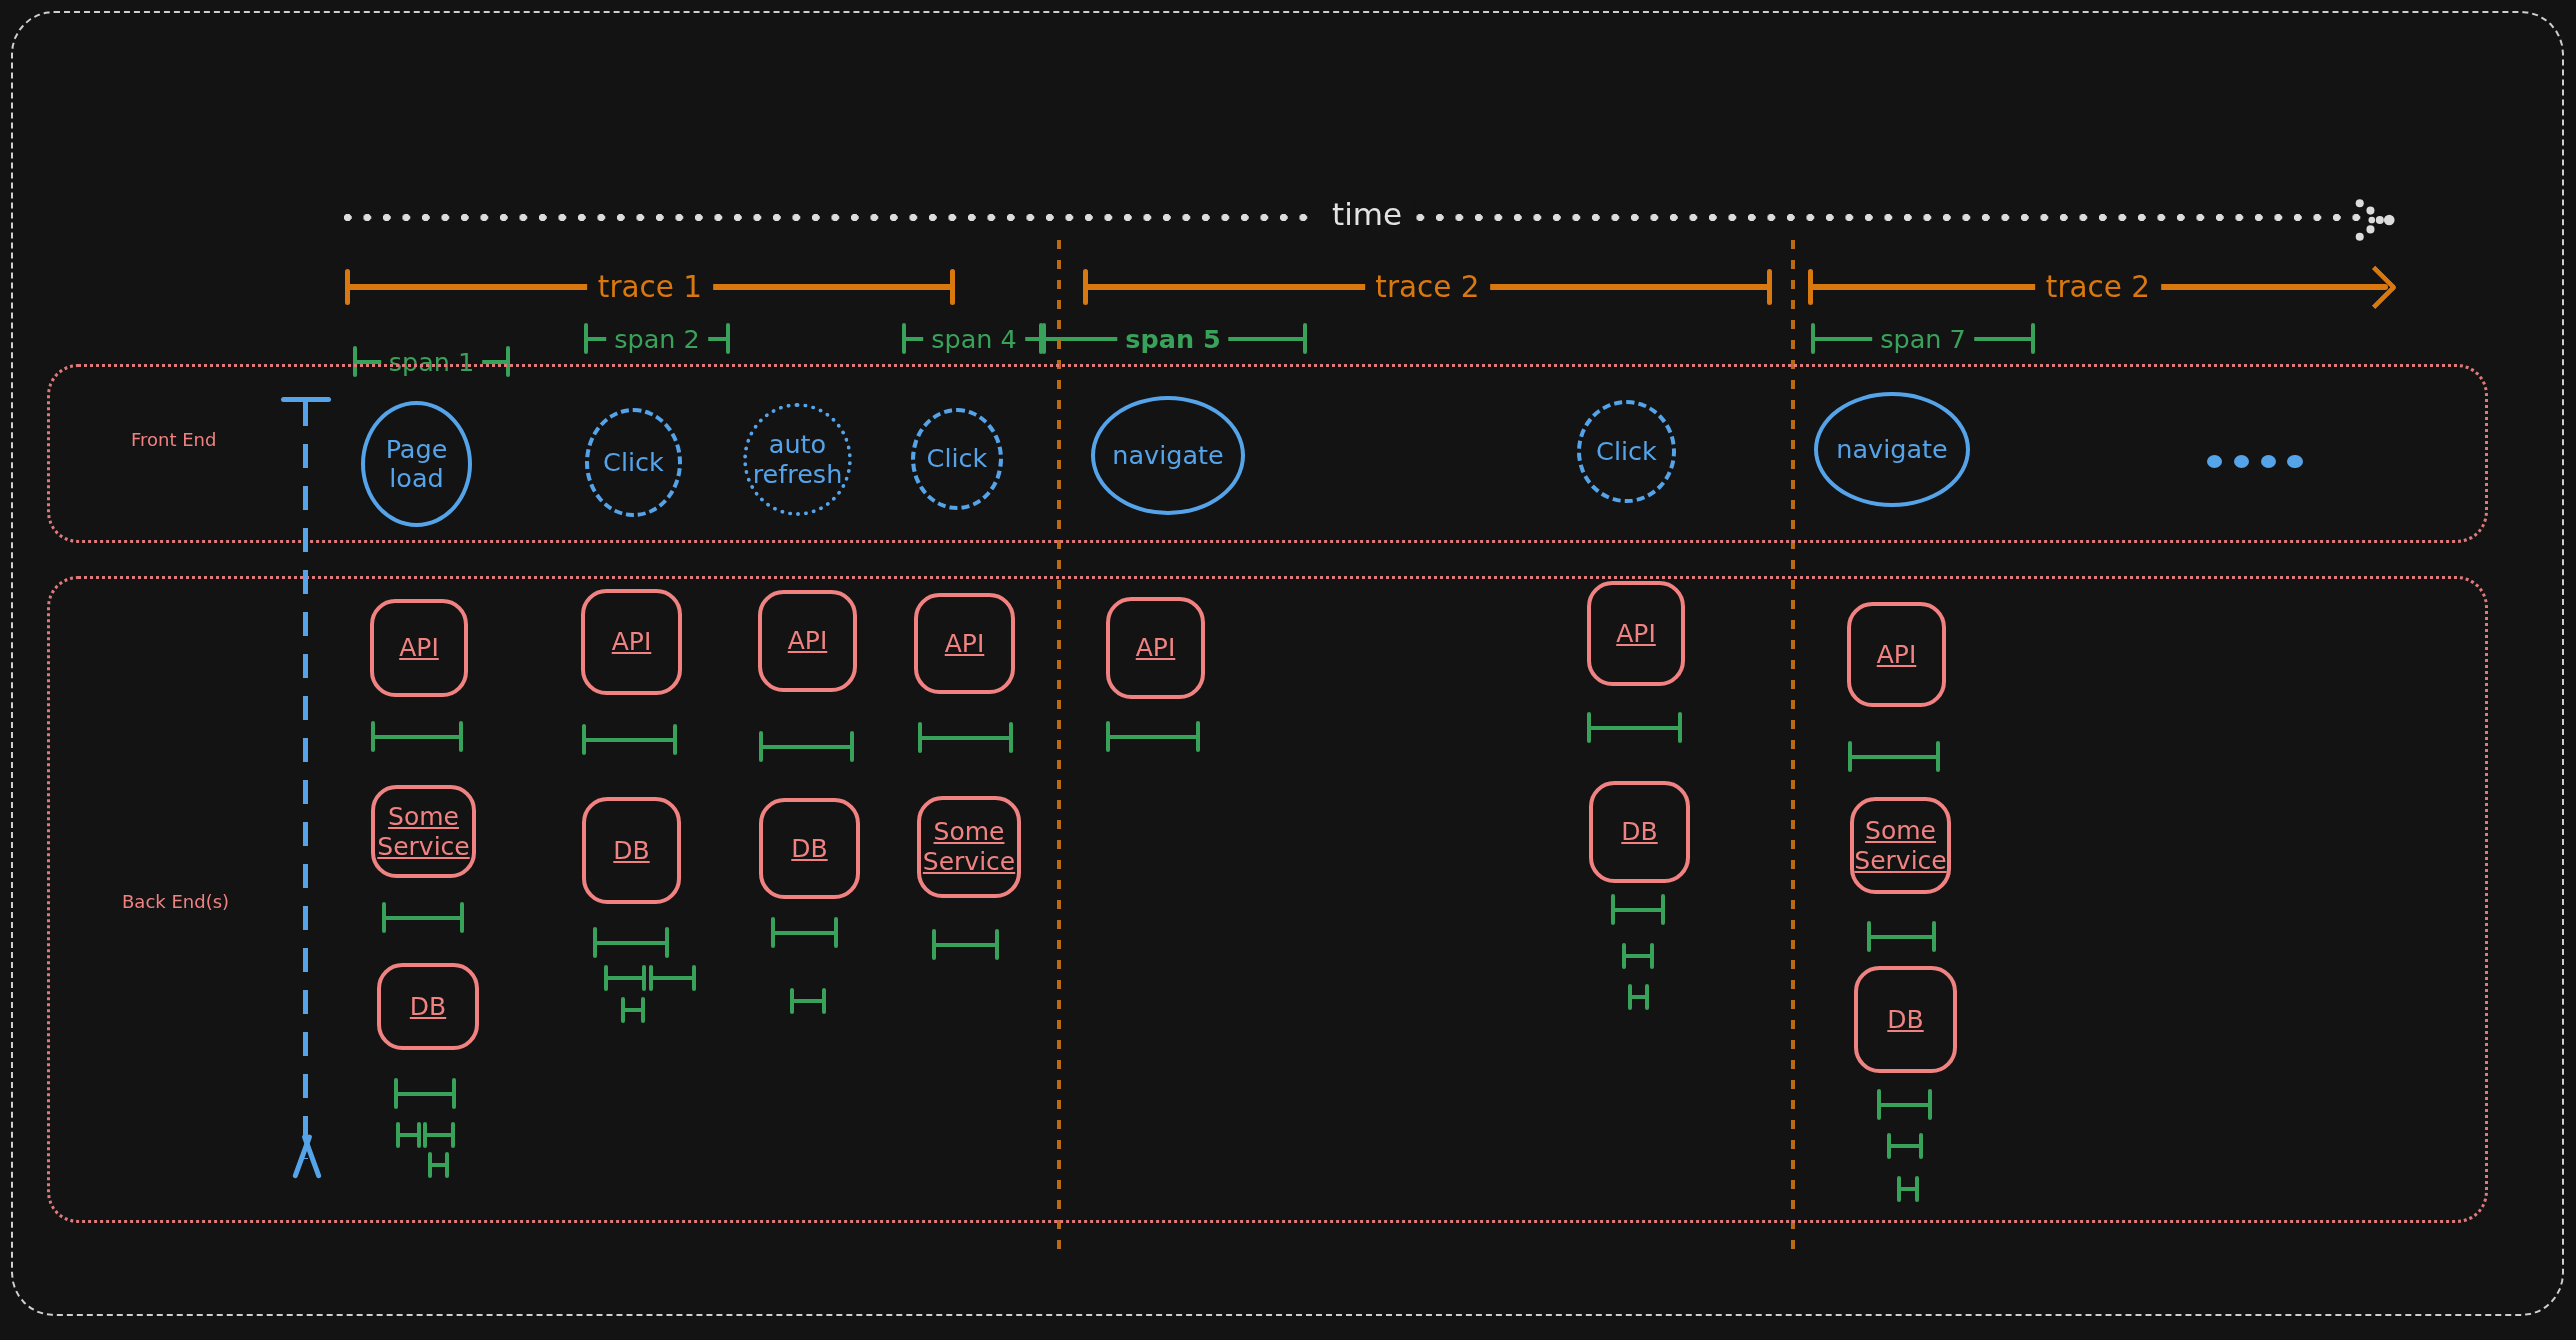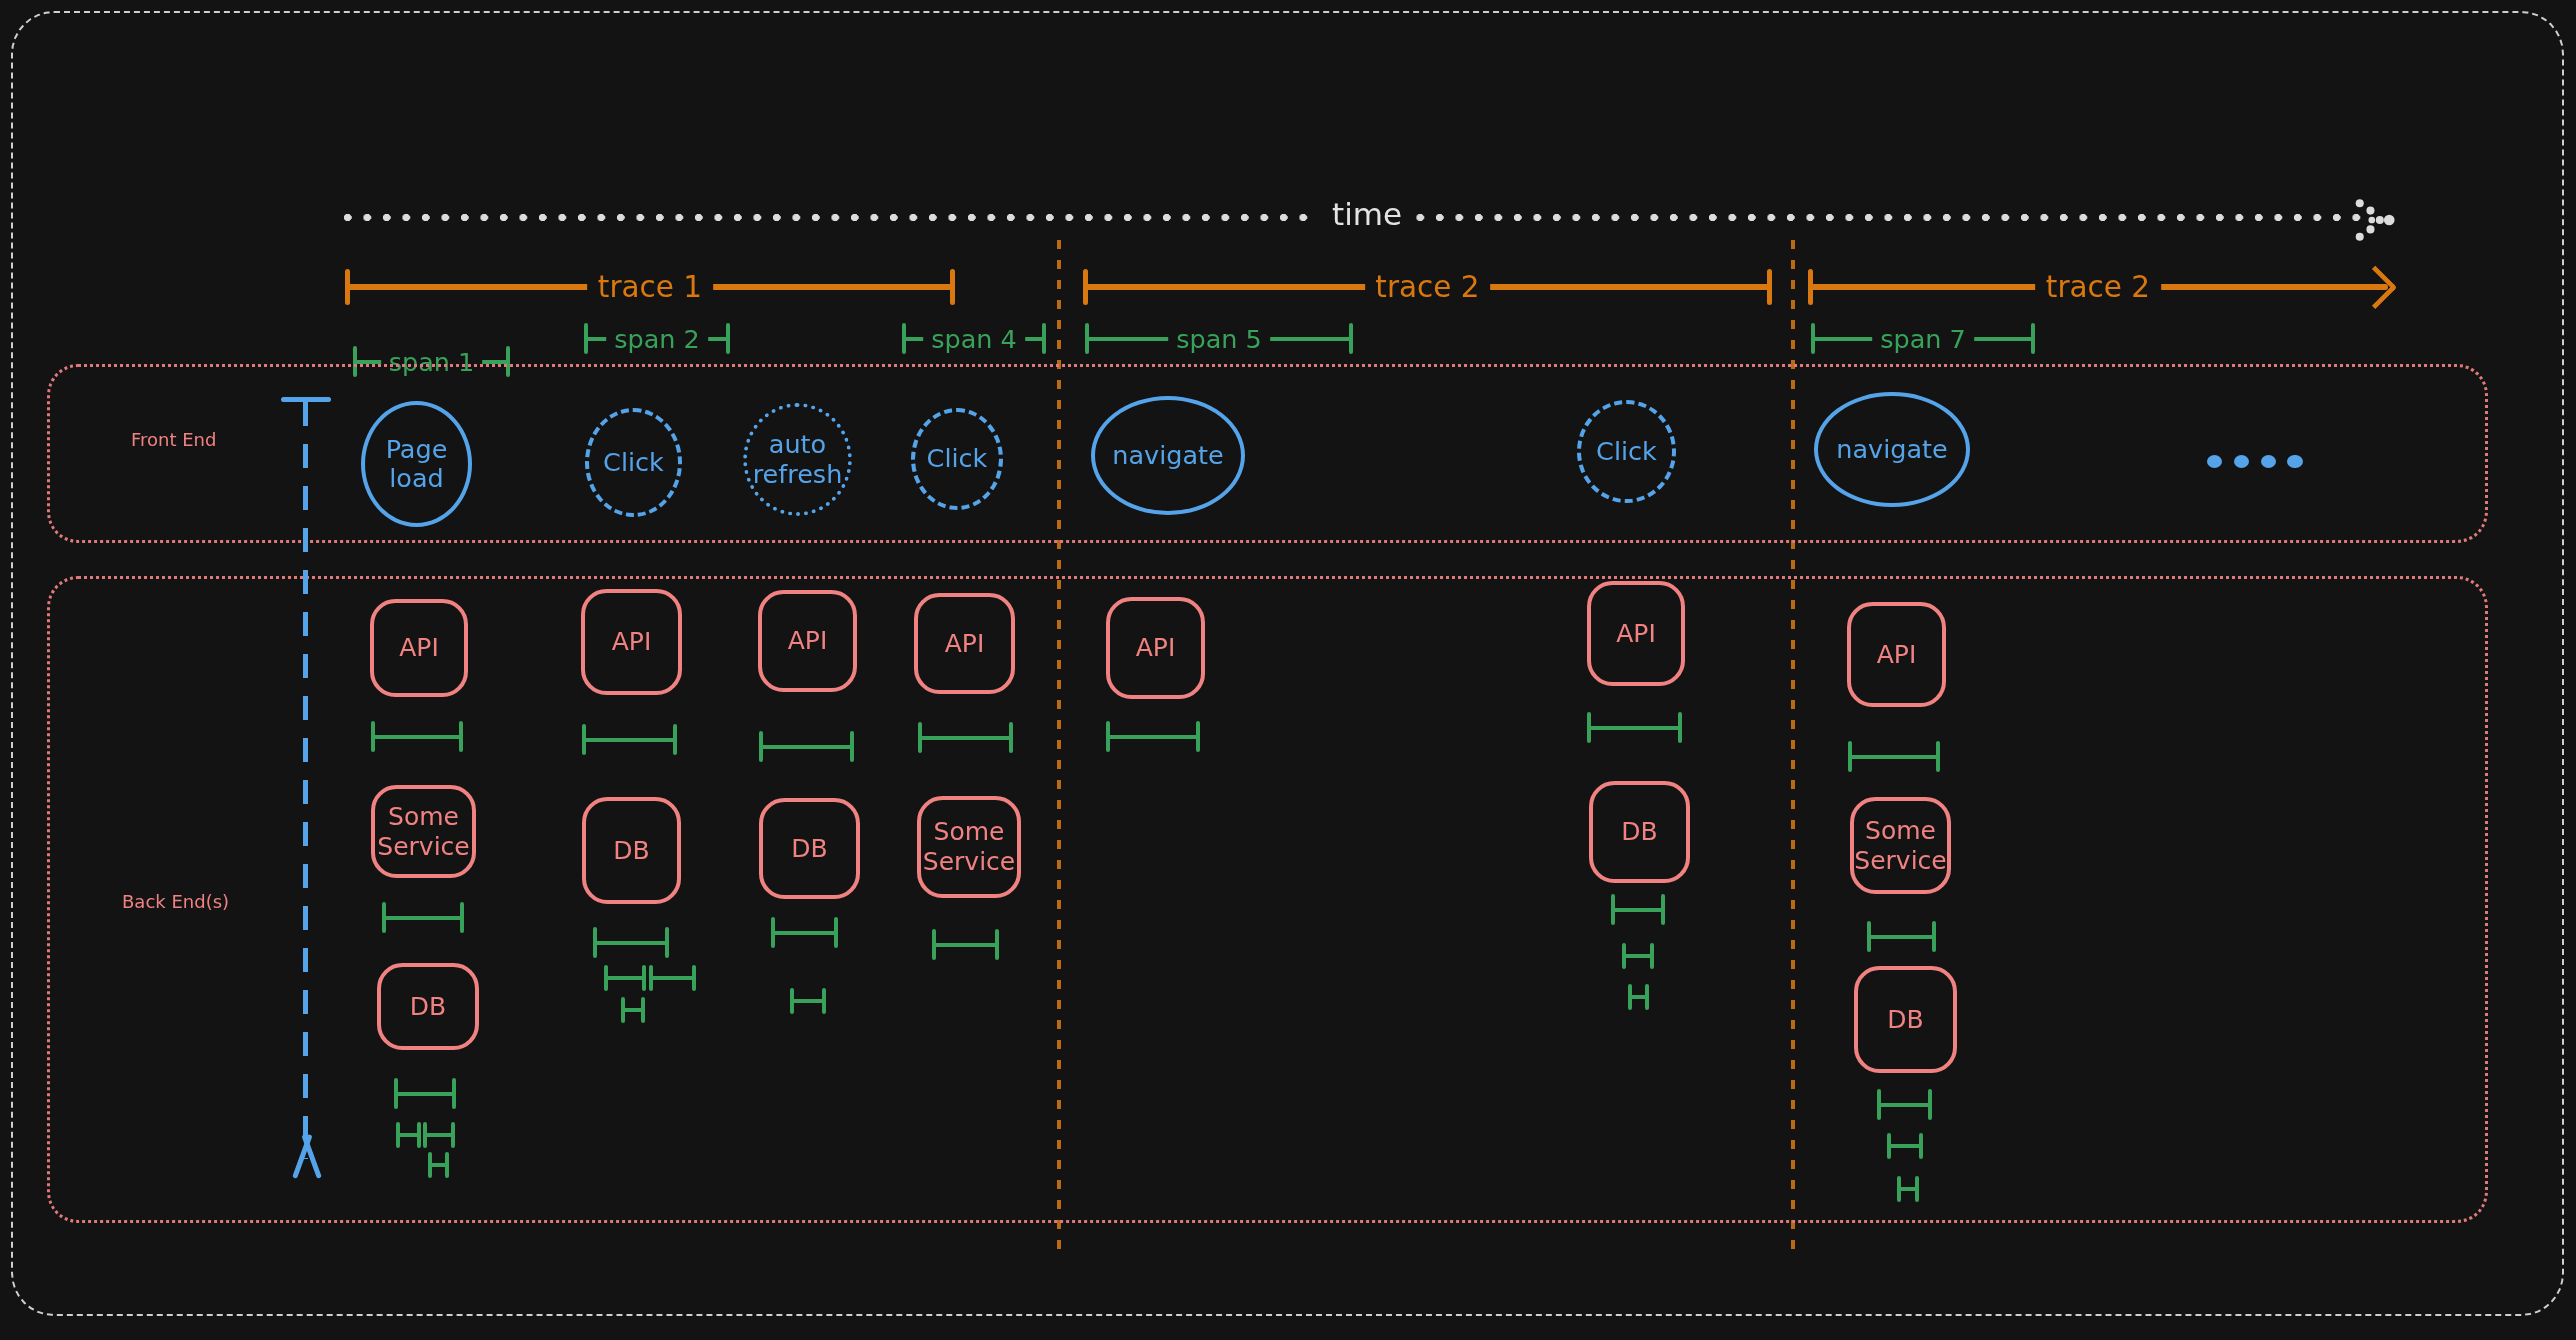--- a/index.html
+++ b/index.html
@@ -50,21 +50,21 @@
   
   .event{position:absolute;border:4.7px solid var(--blue,#55a4ea);border-radius:50%;
           color:var(--blue,#55a4ea);display:flex;align-items:center;justify-content:center;
           text-align:center;font-size:25.5px;line-height:1.15;box-sizing:border-box;padding:0 9.4px;}
   .event.dashed{border-style:dashed;} .event.dotted{border-style:dotted;}
   .more-dots{position:absolute;display:flex;gap:11.4px;}
   .more-dots i{width:15.4px;height:13.4px;border-radius:50%;background:var(--blue,#55a4ea);}
   
   .node{position:absolute;border:4.7px solid var(--salmon,#f08282);border-radius:25.5px;
           color:var(--salmon,#f08282);display:flex;align-items:center;justify-content:center;
-          text-align:center;font-size:25px;line-height:1.2;box-sizing:border-box;padding:0 5.4px;}
+          text-align:center;font-size:25px;line-height:1.2;box-sizing:border-box;padding:0 5.4px;text-decoration:underline;}
   
   .varrow-line{position:absolute;left:303px;top:402px;width:4.7px;height:757px;
           background:repeating-linear-gradient(to bottom,var(--blue,#55a4ea) 0 24px,transparent 24px 42px);}
   .varrow-cap{position:absolute;left:281px;top:397px;width:50px;height:4.7px;border-radius:2.7px;
           background:var(--blue,#55a4ea);}
   .varrow-v{position:absolute;width:4.7px;height:46px;border-radius:2.7px;background:var(--blue,#55a4ea);}
   .varrow-v.l{left:292px;top:1132px;transform:rotate(20deg);transform-origin:bottom center;}
   .varrow-v.r{left:317px;top:1132px;transform:rotate(-20deg);transform-origin:bottom center;}
 </style>
 </head>
@@ -108,21 +108,21 @@
     <span class="lbl">span 1</span>
   </div>
   <div class="ibeam" style="left:584px;top:323px;width:146px;">
     <span class="bar"></span>
     <span class="lbl">span 2</span>
   </div>
   <div class="ibeam" style="left:902px;top:323px;width:144px;">
     <span class="bar"></span>
     <span class="lbl">span 4</span>
   </div>
-  <div class="ibeam" style="left:1085px;top:323px;width:268px;">
+  <div class="ibeam" style="left:1039px;top:323px;width:268px;font-weight:bold;">
     <span class="bar"></span>
     <span class="lbl">span 5</span>
   </div>
   <div class="ibeam" style="left:1811px;top:323px;width:224px;">
     <span class="bar"></span>
     <span class="lbl">span 7</span>
   </div>
 
   <div class="separator" style="left:1057px;top:240px;height:1016px;"></div>
   <div class="separator" style="left:1791px;top:240px;height:1020px;"></div>

